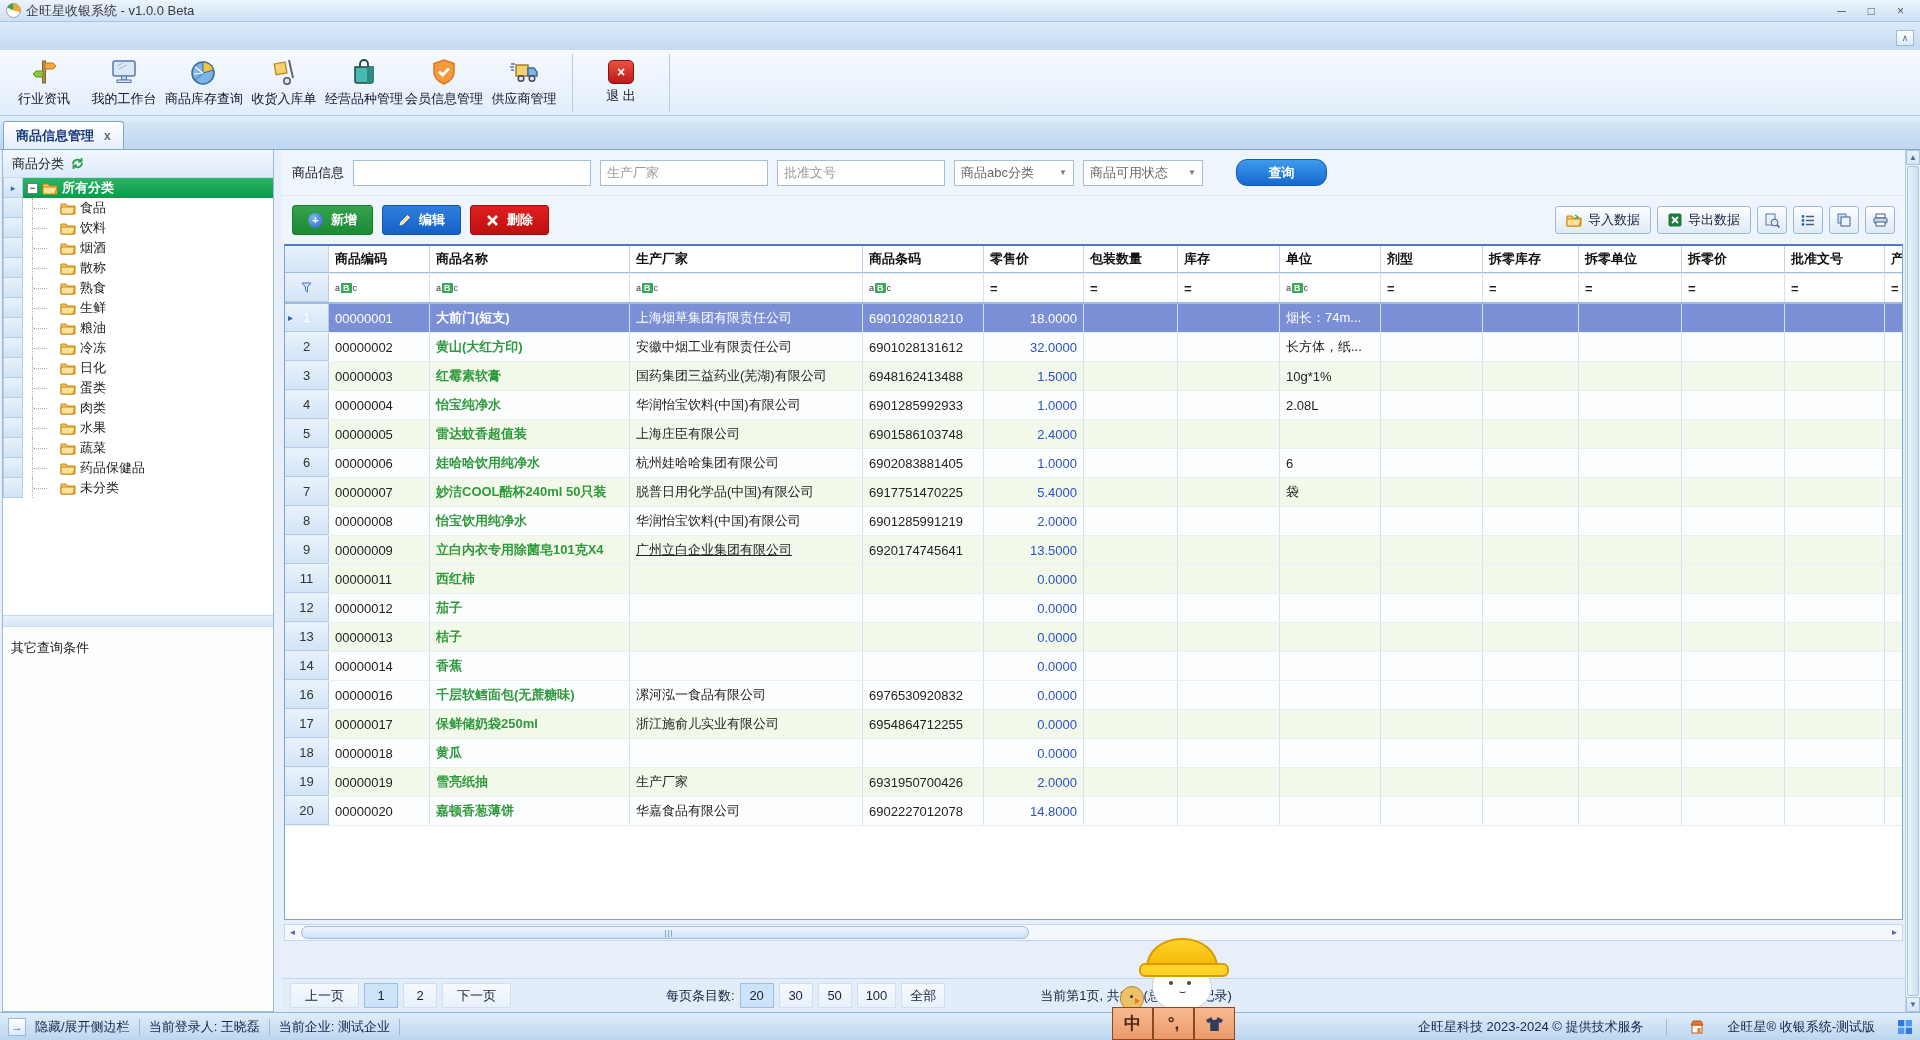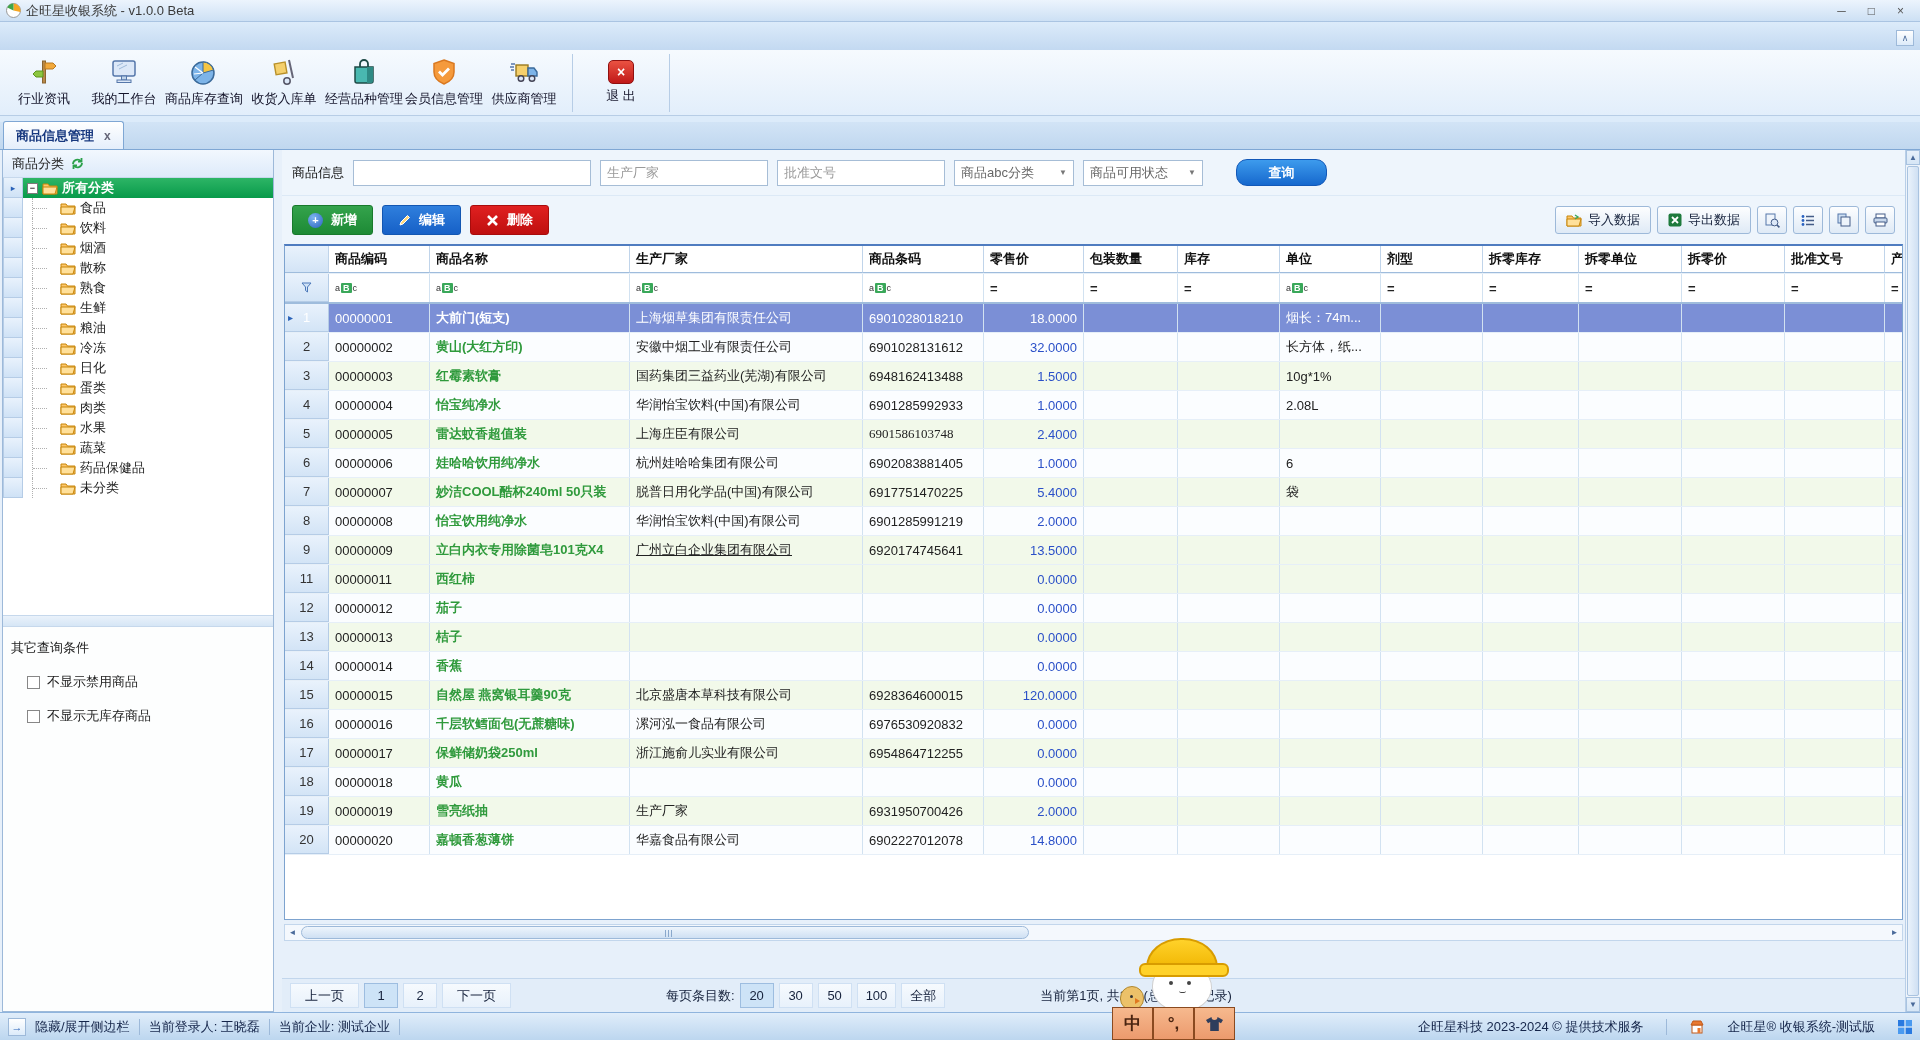--- a/index.html
+++ b/index.html
@@ -453,30 +453,20 @@
                 <path d="M1 5h14l-2 7H1z" fill="#ffe09a" stroke="#c8860a"></path>
               </svg>
             </span>
             <span class="tlabel2">未分类</span>
           </div>
         </div>
       </div>
     <div class="hsplit"></div>
     <div class="other">
       <div class="other-title">其它查询条件</div>
-      <div id="other-checkboxes">
-          <div class="cbrow">
-            <span class="cb"></span>
-            <span>不显示禁用商品</span>
-          </div>
-          <div class="cbrow">
-            <span class="cb"></span>
-            <span>不显示无库存商品</span>
-          </div>
-        </div>
     </div>
   </div>
 
   <div class="vsplit"></div>
 
   <div class="main">
 
     <div class="qrow">
       <span class="qlabel">商品信息</span>
       <input class="qinput w-big" value="" style="">
@@ -700,21 +690,21 @@
           <div class="gc" style="width: 103px;"></div>
           <div class="gc" style="width: 103px;"></div>
           <div class="gc" style="width: 100px;"></div>
           <div class="gc" style="width: 80px;"></div>
         </div>
         <div class="grow odd">
           <div class="gc gnum" style="width: 44px;">5</div>
           <div class="gc" style="width: 101px;">00000005</div>
           <div class="gc cname" style="width: 200px;">雷达蚊香超值装</div>
           <div class="gc" style="width: 233px;">上海庄臣有限公司</div>
-          <div class="gc" style="width: 121px; font-family: Liberation Serif, serif;">6901586103748</div>
+          <div class="gc" style="width: 121px;">6901586103748</div>
           <div class="gc cprice" style="width: 100px;">2.4000</div>
           <div class="gc" style="width: 94px;"></div>
           <div class="gc" style="width: 102px;"></div>
           <div class="gc" style="width: 101px;"></div>
           <div class="gc" style="width: 102px;"></div>
           <div class="gc" style="width: 96px;"></div>
           <div class="gc" style="width: 103px;"></div>
           <div class="gc" style="width: 103px;"></div>
           <div class="gc" style="width: 100px;"></div>
           <div class="gc" style="width: 80px;"></div>
@@ -838,37 +828,20 @@
           <div class="gc" style="width: 100px;"></div>
           <div class="gc" style="width: 80px;"></div>
         </div>
         <div class="grow">
           <div class="gc gnum" style="width: 44px;">14</div>
           <div class="gc" style="width: 101px;">00000014</div>
           <div class="gc cname" style="width: 200px;">香蕉</div>
           <div class="gc" style="width: 233px;"></div>
           <div class="gc" style="width: 121px;"></div>
           <div class="gc cprice" style="width: 100px;">0.0000</div>
-          <div class="gc" style="width: 94px;"></div>
-          <div class="gc" style="width: 102px;"></div>
-          <div class="gc" style="width: 101px;"></div>
-          <div class="gc" style="width: 102px;"></div>
-          <div class="gc" style="width: 96px;"></div>
-          <div class="gc" style="width: 103px;"></div>
-          <div class="gc" style="width: 103px;"></div>
-          <div class="gc" style="width: 100px;"></div>
-          <div class="gc" style="width: 80px;"></div>
-        </div>
-        <div class="grow odd">
-          <div class="gc gnum" style="width: 44px;">15</div>
-          <div class="gc" style="width: 101px;">00000015</div>
-          <div class="gc cname" style="width: 200px;">自然屋 燕窝银耳羹90克</div>
-          <div class="gc" style="width: 233px;">北京盛唐本草科技有限公司</div>
-          <div class="gc" style="width: 121px;">6928364600015</div>
-          <div class="gc cprice" style="width: 100px;">120.0000</div>
           <div class="gc" style="width: 94px;"></div>
           <div class="gc" style="width: 102px;"></div>
           <div class="gc" style="width: 101px;"></div>
           <div class="gc" style="width: 102px;"></div>
           <div class="gc" style="width: 96px;"></div>
           <div class="gc" style="width: 103px;"></div>
           <div class="gc" style="width: 103px;"></div>
           <div class="gc" style="width: 100px;"></div>
           <div class="gc" style="width: 80px;"></div>
         </div>

